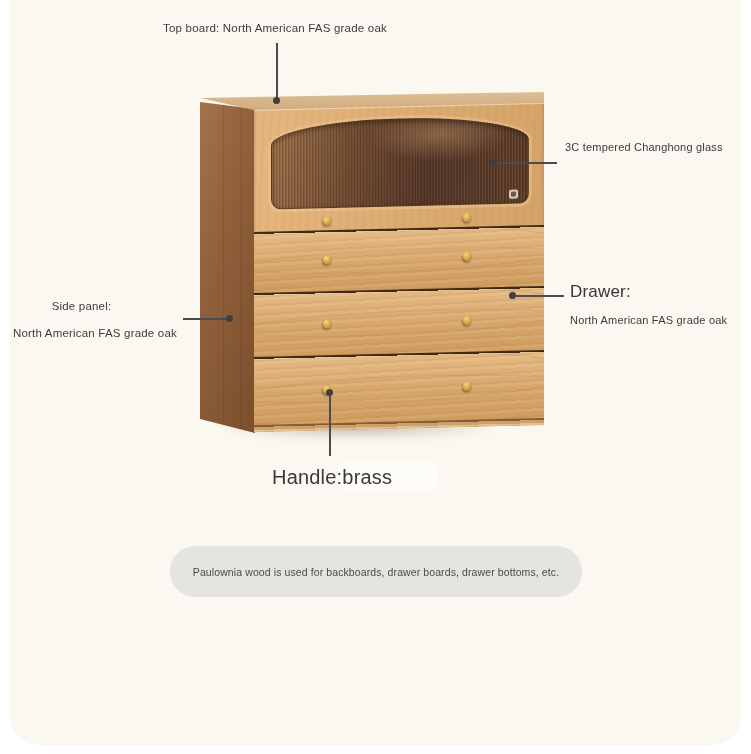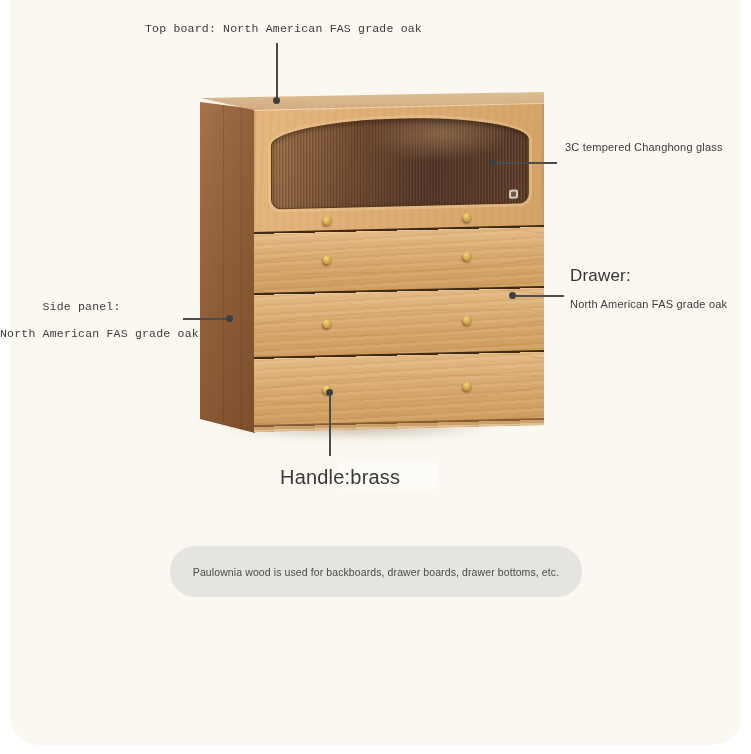--- a/index.html
+++ b/index.html
@@ -79,24 +79,24 @@
   .plinth{
     position:absolute;left:0;top:315px;width:290px;height:7px;
     background:linear-gradient(to bottom,#8a5c34 0 2px,#caa06b 2px 5px,#e3c093 5px 7px);
   }
 
   
   .leader-v{position:absolute;width:1.5px;background:#4c4c4c;}
   .leader-h{position:absolute;height:1.5px;background:#4c4c4c;}
   .dot{position:absolute;width:7px;height:7px;border-radius:50%;background:#3f3f3f;}
   .lbl{position:absolute;color:#3c3c3c;letter-spacing:0.2px;white-space:nowrap;}
-  .lbl-s{font-size:11.5px;font-family:Liberation Mono, monospace;}
+  .lbl-s{font-size:11.5px;}
   .t-title{font-size:15px;color:#353535;}
   .t-sub{font-size:11px;margin-top:0;}
-  .d-title{font-size:17px;color:#353535;}
+  .d-title{font-size:17px;color:#353535;margin-top:16px;}
   .d-sub{font-size:11px;margin-top:12px;}
   .handle-pill{
     position:absolute;left:338px;top:461px;width:100px;height:29px;
     background:rgba(255,255,255,0.55);border-radius:9px;
   }
   .handle-lbl{font-size:20px;color:#3a3a3a;}
   .footnote{
     position:absolute;left:170px;top:546px;width:412px;height:51px;
     background:#e4e4e1;border-radius:25px;
     display:flex;align-items:center;justify-content:center;
@@ -158,17 +158,17 @@
 </div>
 
 <div class="lbl lbl-s" style="left:0px;top:300px;width:163px;text-align:center;">Side panel:</div>
 <div class="lbl lbl-s" style="left:0px;top:327px;width:177px;text-align:right;">North American FAS grade oak</div>
 <div class="leader-h" style="left:183px;top:318px;width:46px;"></div>
 <div class="dot" style="left:226px;top:315px;"></div>
 
 <div class="dot" style="left:326px;top:389px;"></div>
 <div class="leader-v" style="left:329px;top:396px;height:60px;"></div>
 <div class="handle-pill"></div>
-<div class="lbl handle-lbl" style="left:272px;top:466px;margin-left:8px;">Handle:brass</div>
+<div class="lbl handle-lbl" style="left:272px;top:466px;">Handle:brass</div>
 
 <div class="footnote">
   <span>Paulownia wood is used for backboards, drawer boards, drawer bottoms, etc.</span>
 </div>
 
 </body></html>

